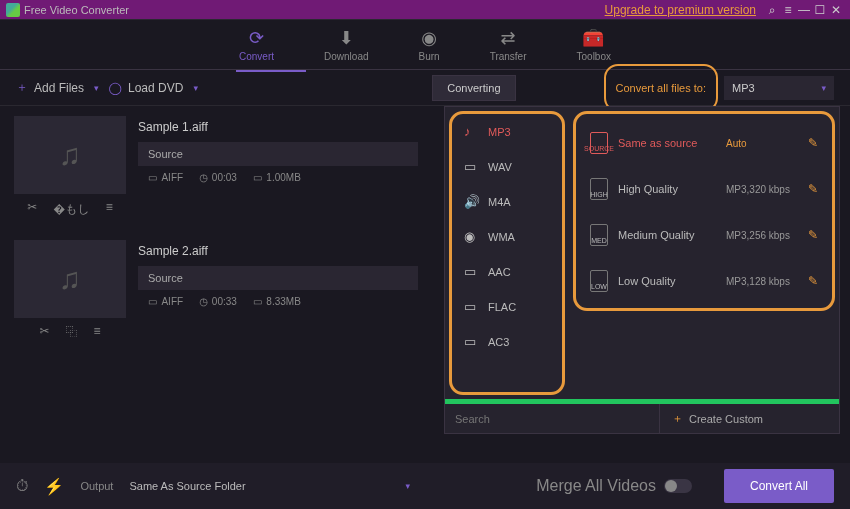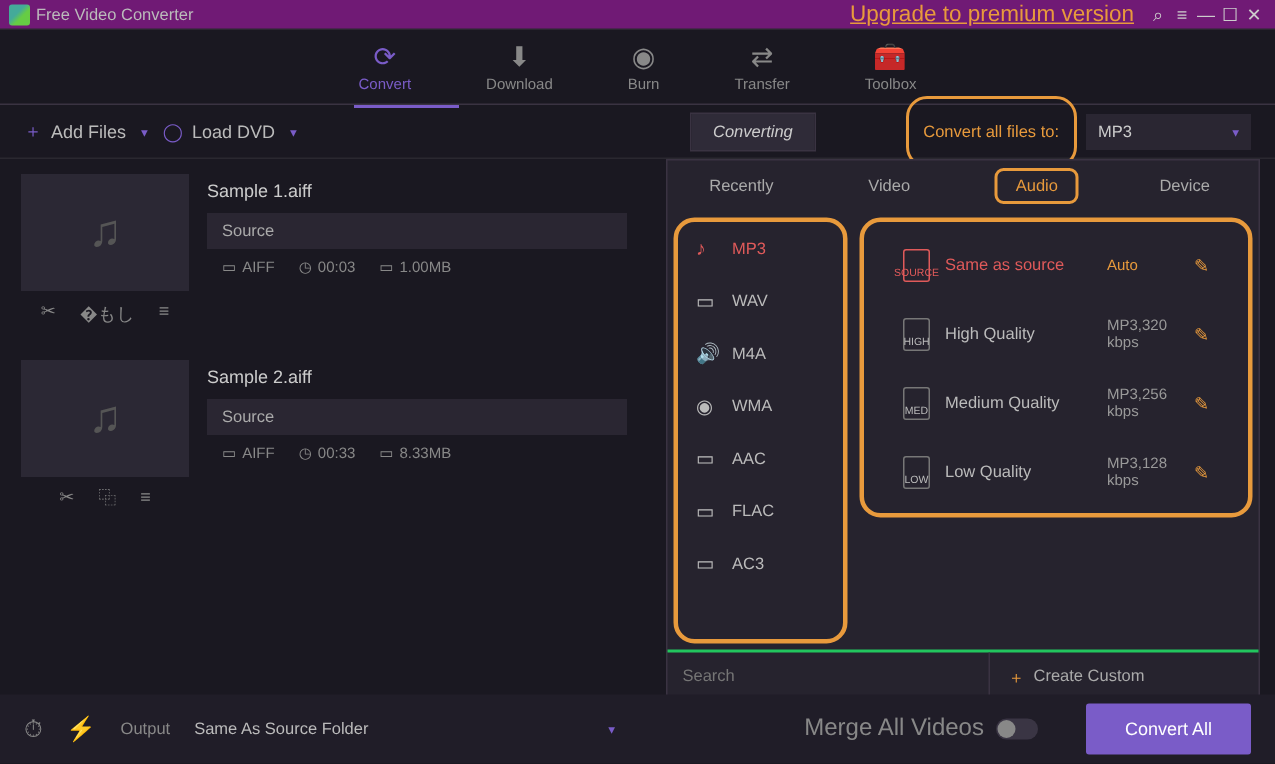--- a/index.html
+++ b/index.html
@@ -1,32 +1,32 @@
 <!DOCTYPE html>
 <html><head>
 <meta charset="utf-8">
 <style>
 * { margin: 0; padding: 0; box-sizing: border-box; font-family: "Segoe UI", Arial, sans-serif; }
 body { background: #1a1821; color: #999; width: 850px; height: 509px; overflow: hidden; position: relative; font-size: 12px; }
 .titlebar { height: 20px; background: #701a75; display: flex; align-items: center; padding: 0 6px; border-bottom: 1px solid #2a2830; }
 .titlebar .logo { width: 14px; height: 14px; background: linear-gradient(135deg, #4a9 40%, #6c4 60%); border-radius: 2px; margin-right: 4px; }
 .titlebar .title { font-size: 11px; color: #bbb; flex: 1; }
-.titlebar .upgrade { color: #e89a3c; font-size: 15px; text-decoration: underline; margin-right: 8px; }
+.titlebar .upgrade { color: #e89a3c; font-size: 12px; text-decoration: underline; margin-right: 8px; }
 .titlebar .winbtn { width: 16px; text-align: center; color: #ccc; font-size: 12px; cursor: pointer; }
 .topnav { height: 50px; display: flex; justify-content: center; gap: 50px; align-items: center; border-bottom: 1px solid #3a3342; }
 .navitem { display: flex; flex-direction: column; align-items: center; gap: 2px; color: #888; cursor: pointer; }
 .navitem.active { color: #7a5cc8; }
 .navitem .nicon { font-size: 18px; }
 .navitem .nlabel { font-size: 10px; }
 .nav-underline { position: absolute; left: 236px; top: 70px; width: 70px; height: 2px; background: #7a5cc8; }
 .toolbar { height: 36px; display: flex; align-items: center; padding: 0 16px; border-bottom: 1px solid #2a2830; }
 .tbtn { display: flex; align-items: center; gap: 6px; color: #bbb; cursor: pointer; margin-right: 10px; font-size: 12px; }
 .tbtn .plus,.tbtn .ring { color: #7a5cc8; }
 .tbtn .chev { color: #7a5cc8; font-size: 9px; margin-left: 4px; }
-.segtabs { margin-left: auto; margin-right: 60px; display: flex; border: 1px solid #3a3342; font-style: italic; }
+.segtabs { margin-left: auto; margin-right: 88px; display: flex; border: 1px solid #3a3342; }
 .segtab { padding: 6px 14px; font-size: 11px; color: #888; cursor: pointer; }
 .segtab.active { background: #2f2b38; color: #ccc; }
 .convlabel { font-size: 11px; color: #e89a3c; border: 2px solid #e89a3c; border-radius: 14px; padding: 16px 10px; margin-right: 6px; }
 .fmtbox { width: 110px; height: 24px; background: #2a2632; display: flex; align-items: center; padding: 0 8px; color: #ccc; font-size: 11px; }
 .fmtbox .chev { margin-left: auto; color: #7a5cc8; font-size: 9px; }
 .content { position: relative; height: 355px; }
 .filelist { padding: 10px 14px; }
 .filecard { display: flex; gap: 12px; margin-bottom: 16px; }
 .thumb { width: 112px; height: 78px; background: #2b2834; display: flex; align-items: center; justify-content: center; color: #555; font-size: 30px; }
 .thumb-actions { display: flex; gap: 16px; justify-content: center; padding: 6px 0; color: #888; }
@@ -38,30 +38,30 @@
 .flyout { position: absolute; right: 10px; top: 0; width: 396px; background: #26232e; border: 1px solid #3a3342; }
 .flytabs { display: flex; height: 34px; }
 .flytab { flex: 1; display: flex; align-items: center; justify-content: center; font-size: 11px; color: #aaa; cursor: pointer; }
 .flytab.active { color: #e89a3c; }
 .flytab.active .inner { border: 2px solid #e89a3c; border-radius: 6px; padding: 4px 12px; }
 .flybody { display: flex; height: 292px; }
 .fmts { width: 116px; border: 3px solid #e89a3c; border-radius: 14px; margin: 4px; overflow: hidden; }
 .fmtitem { display: flex; align-items: center; gap: 10px; padding: 10px 12px; font-size: 11px; color: #bbb; cursor: pointer; }
 .fmtitem.active { color: #e05a5a; }
 .fmtitem .ficon { width: 14px; font-size: 13px; }
-.qualcol { flex: 1; border: 3px solid #e89a3c; border-radius: 14px; margin: 4px; padding: 6px 12px; height: 200px; }
+.qualcol { flex: 1; border: 3px solid #e89a3c; border-radius: 14px; margin: 4px; padding: 6px 0; height: 200px; }
 .qrow { display: flex; align-items: center; padding: 12px 14px; font-size: 11px; color: #bbb; gap: 10px; }
 .qrow.active { color: #e05a5a; }
 .qrow .qicon { width: 18px; height: 22px; border: 1px solid #777; border-radius: 2px; font-size: 7px; display: flex; align-items: flex-end; justify-content: center; padding-bottom: 1px; }
 .qrow.active .qicon { border-color: #e05a5a; }
 .qrow .qname { width: 98px; }
 .qrow .qdet { flex: 1; color: #999; font-size: 10px; }
 .qrow.active .qdet { color: #e89a3c; }
 .qrow .edit { color: #e89a3c; font-size: 12px; cursor: pointer; }
-.flyfoot { display: flex; height: 34px; border-top: 2px solid #22c55e; }
+.flyfoot { display: flex; height: 34px; border-top: 5px solid #22c55e; }
 .searchin { flex: 1; background: transparent; border: none; color: #888; padding: 0 10px; font-size: 11px; outline: none; }
 .createcustom { width: 180px; display: flex; align-items: center; gap: 6px; color: #aaa; font-size: 11px; border-left: 1px solid #3a3342; padding-left: 12px; cursor: pointer; }
 .createcustom .plus { color: #e89a3c; }
 .footer { position: absolute; bottom: 0; left: 0; right: 0; height: 46px; background: #201d28; display: flex; align-items: center; padding: 0 16px; gap: 16px; }
 .footer .ficon { color: #888; font-size: 16px; cursor: pointer; }
 .footer .outlbl { font-size: 11px; color: #888; }
 .footer .outval { font-size: 11px; color: #bbb; width: 260px; }
 .footer .outchev { color: #7a5cc8; font-size: 9px; }
 .footer .merge { margin-left: auto; font-size: 16px; color: #888; display: flex; align-items: center; gap: 8px; }
 .toggle { width: 28px; height: 14px; background: #3a3544; border-radius: 7px; position: relative; cursor: pointer; }
@@ -184,34 +184,20 @@
               <span>▭</span>
               <span>8.33MB</span>
             </span>
         </div>
       </div>
     </div>
 
   </div>
 
   <div class="flyout">
-    <div class="flytabs">
-      <div class="flytab">
-          <span>Recently</span>
-        </div>
-      <div class="flytab">
-          <span>Video</span>
-        </div>
-      <div class="flytab active">
-          <span class="inner">Audio</span>
-        </div>
-      <div class="flytab">
-          <span>Device</span>
-        </div>
-    </div>
     <div class="flybody">
       <div class="fmts">
         <div class="fmtitem active">
             <span class="ficon">♪</span>
             <span>MP3</span>
           </div>
         <div class="fmtitem">
             <span class="ficon">▭</span>
             <span>WAV</span>
           </div>

